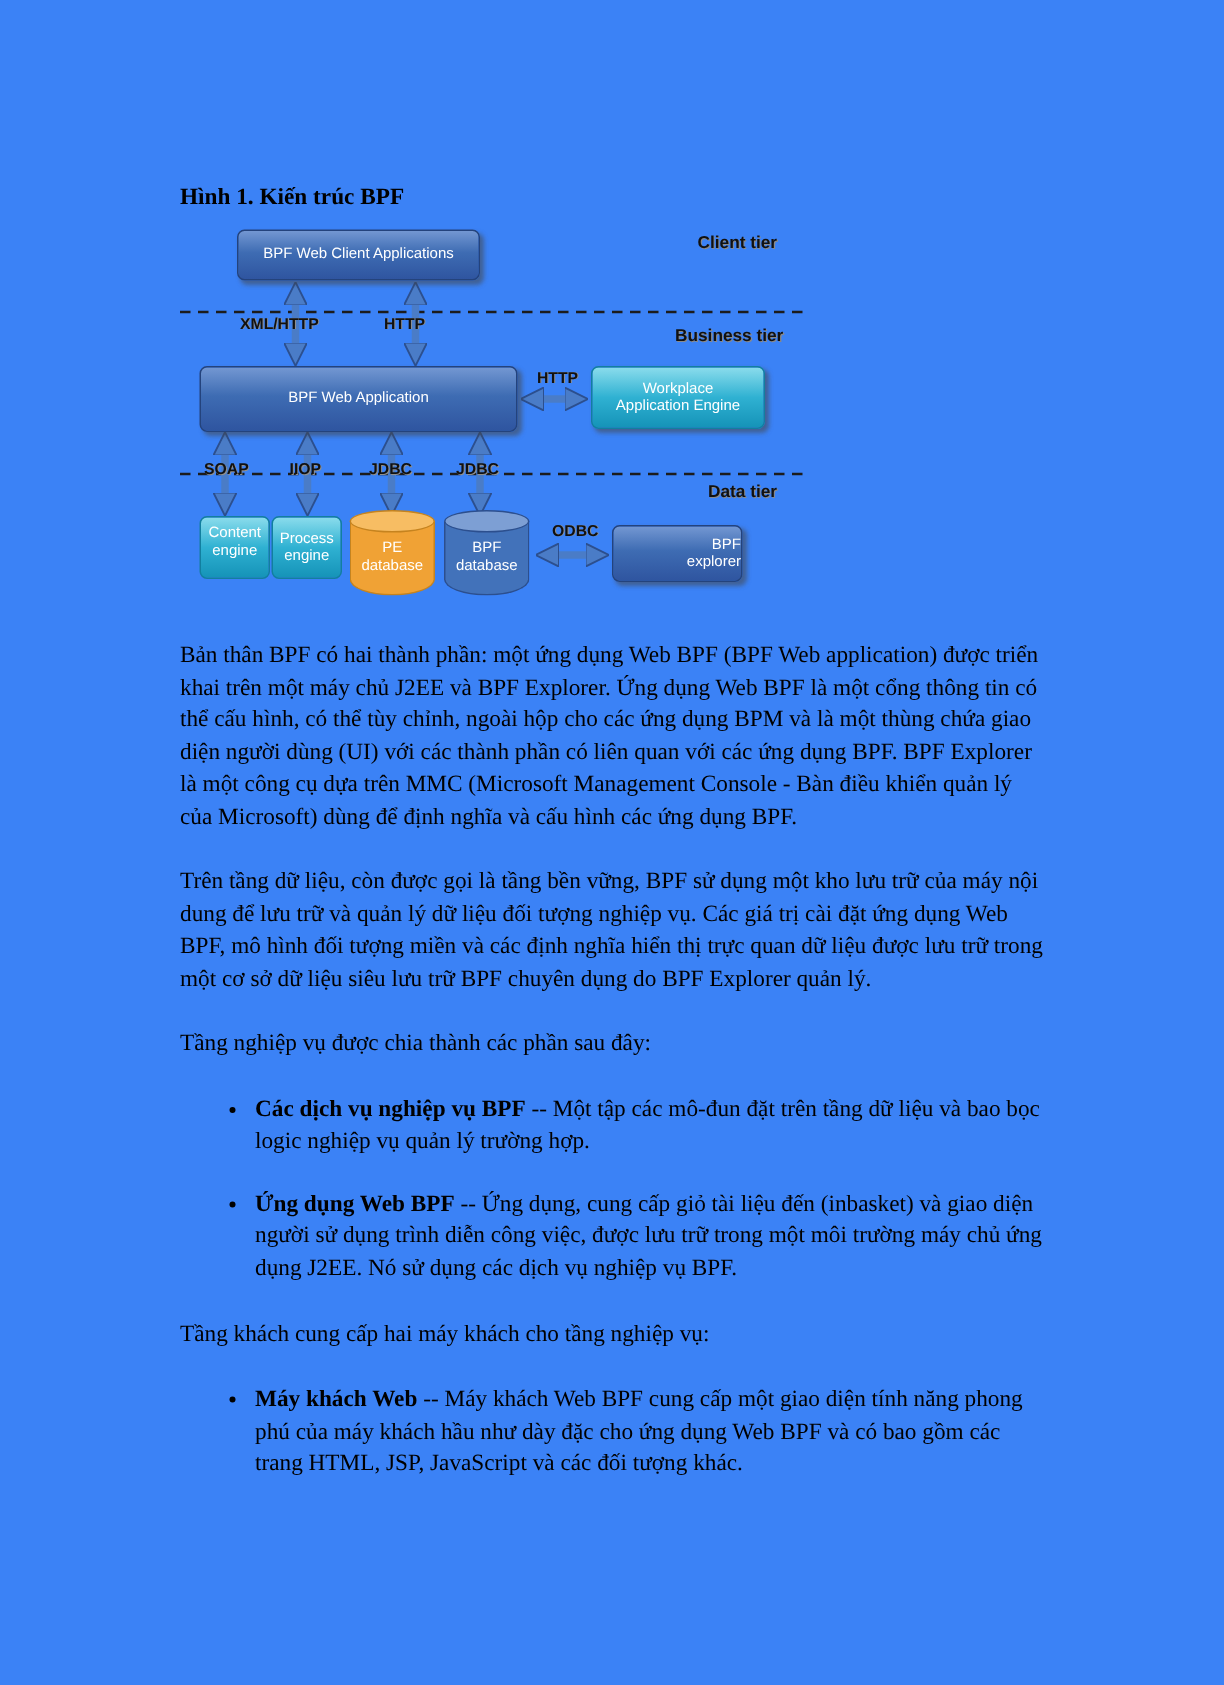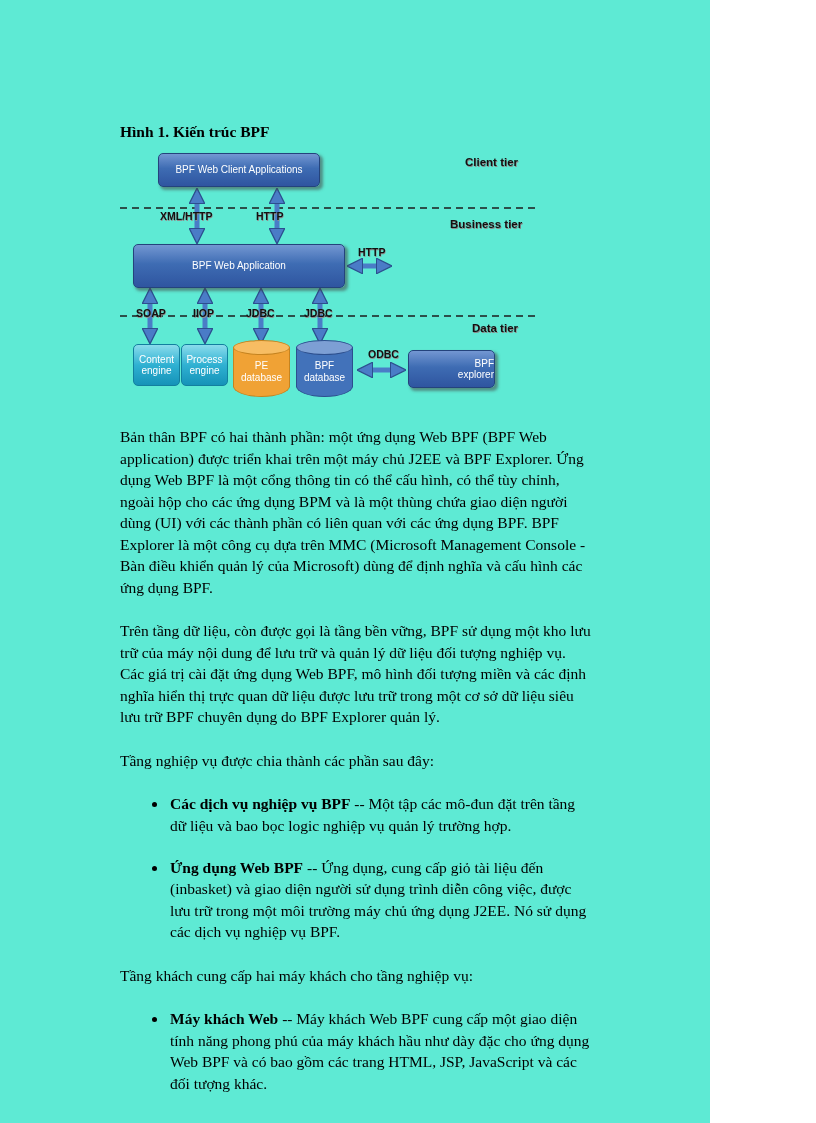--- a/index.html
+++ b/index.html
@@ -1,19 +1,19 @@
 <!DOCTYPE html>
 <html><head>
 <meta charset="utf-8">
 <style>
   html,body{margin:0;padding:0;background:#ffffff;}
   .page{
     position:relative;
-    width:710px;height:1123px;
-    background:#5eead4;
+    width:816px;height:1123px;
+    background:#3b82f6;
     font-family:"Liberation Serif", serif;
     font-size:15.5px;color:#000;
     box-sizing:border-box;
     padding:123px 119px 0 120px;
     overflow:hidden;
   }
   .caption{font-weight:bold;font-size:15.5px;margin:0 0 9px 0;}
   p{margin:0 0 22px 0;line-height:1.39;}
   ul{margin:0 0 22px 0;padding:0 0 0 48px;}
   li{margin:0 0 20px 0;line-height:1.39;padding-left:2px;}
@@ -100,22 +100,25 @@
     <div class="edge-label" style="left:248px;top:198px;">ODBC</div>
 
     <div class="node box-blue shadowed" style="left:38px;top:3px;width:162px;height:34px;">
       <span>BPF Web Client Applications</span>
     </div>
 
     <div class="node box-blue shadowed" style="left:13px;top:94px;width:212px;height:44px;">
       <span>BPF Web Application</span>
     </div>
 
+    <div class="node box-cyan shadowed" style="left:274px;top:94px;width:116px;height:42px;padding:0 8px;">
+      <span>Workplace Application Engine</span>
+    </div>
 
-    <div class="node box-cyan" style="left:13px;top:194px;width:47px;height:42px;padding:0 2px;">
+    <div class="node box-cyan" style="left:13px;top:194px;width:47px;height:42px;padding:12px 2px;align-items:flex-end;">
       <span>Content engine</span>
     </div>
 
     <div class="node box-cyan" style="left:61px;top:194px;width:47px;height:42px;padding:0 2px;">
       <span>Process engine</span>
     </div>
 
     <div class="cylinder cyl-orange" style="left:113px;top:190px;width:57px;height:57px;">
       <div class="cyl-top"></div>
       <div class="cyl-body">

